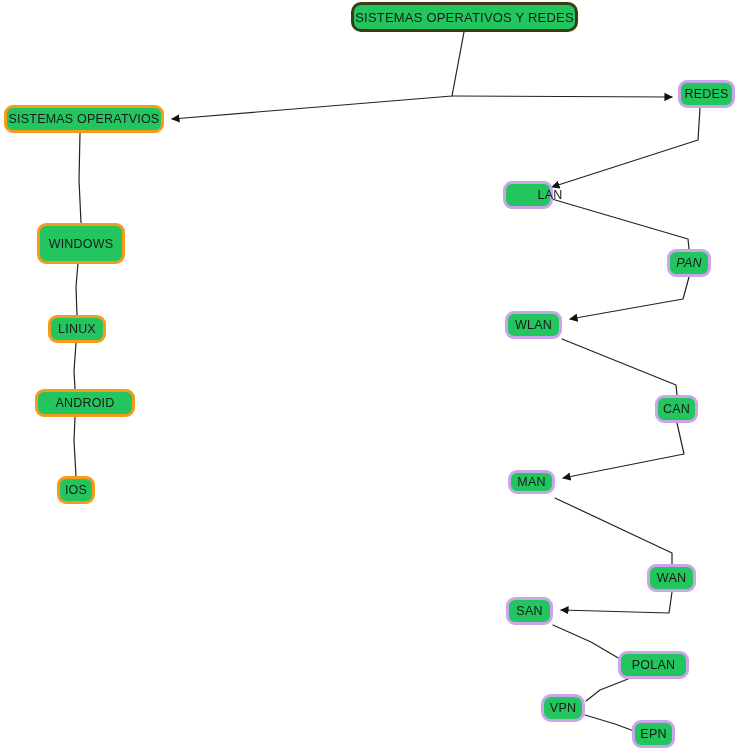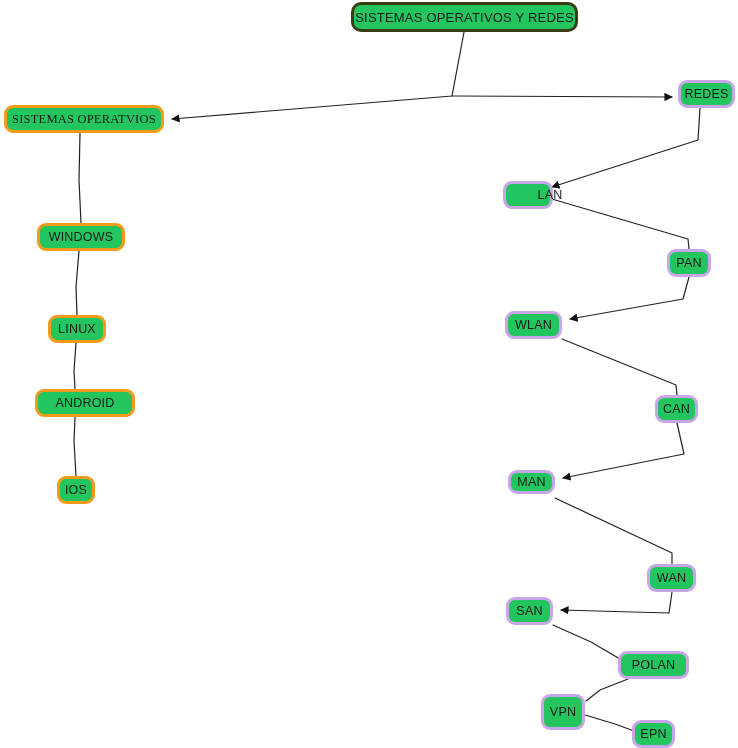--- a/index.html
+++ b/index.html
@@ -81,63 +81,63 @@
         <polyline points="553,625 591,642 620,659" fill="none" stroke="#222222" stroke-width="1.2" stroke-linejoin="round" stroke-linecap="round"></polyline>
         <polyline points="628,679 600,690 586,701" fill="none" stroke="#222222" stroke-width="1.2" stroke-linejoin="round" stroke-linecap="round"></polyline>
         <polyline points="585,715 615,724 634,731" fill="none" stroke="#222222" stroke-width="1.2" stroke-linejoin="round" stroke-linecap="round"></polyline>
       </g>
   </svg>
 
   <div id="nodes-layer">
       <div class="node root" style="left: 351px; top: 2px; width: 227px; height: 30px;">
         <span>SISTEMAS OPERATIVOS Y REDES</span>
       </div>
-      <div class="node so" style="left: 4px; top: 105px; width: 160px; height: 28px; font-family: Liberation Serif, serif;">
+      <div class="node so" style="left: 4px; top: 105px; width: 160px; height: 28px;">
         <span>SISTEMAS OPERATVIOS</span>
       </div>
-      <div class="node so" style="left: 37px; top: 223px; width: 88px; height: 28px;">
+      <div class="node so" style="left: 37px; top: 223px; width: 88px; height: 41px;">
         <span>WINDOWS</span>
       </div>
       <div class="node so" style="left: 48px; top: 315px; width: 58px; height: 28px;">
         <span>LINUX</span>
       </div>
       <div class="node so" style="left: 35px; top: 389px; width: 100px; height: 28px;">
         <span>ANDROID</span>
       </div>
       <div class="node so" style="left: 57px; top: 476px; width: 38px; height: 28px;">
         <span>IOS</span>
       </div>
       <div class="node net" style="left: 678px; top: 80px; width: 57px; height: 28px;">
         <span>REDES</span>
       </div>
       <div class="node net" style="left: 503px; top: 181px; width: 42px; height: 28px; padding-left: 44px;">
         <span>LAN</span>
       </div>
-      <div class="node net" style="left: 667px; top: 249px; width: 44px; height: 28px;">
+      <div class="node net" style="left: 667px; top: 249px; width: 44px; height: 28px; font-style: italic;">
         <span>PAN</span>
       </div>
       <div class="node net" style="left: 505px; top: 311px; width: 57px; height: 28px;">
         <span>WLAN</span>
       </div>
       <div class="node net" style="left: 655px; top: 395px; width: 43px; height: 28px;">
         <span>CAN</span>
       </div>
       <div class="node net" style="left: 508px; top: 470px; width: 47px; height: 24px;">
         <span>MAN</span>
       </div>
       <div class="node net" style="left: 647px; top: 564px; width: 49px; height: 28px;">
         <span>WAN</span>
       </div>
       <div class="node net" style="left: 506px; top: 597px; width: 47px; height: 28px;">
         <span>SAN</span>
       </div>
       <div class="node net" style="left: 618px; top: 651px; width: 71px; height: 28px;">
         <span>POLAN</span>
       </div>
-      <div class="node net" style="left: 541px; top: 694px; width: 44px; height: 36px;">
+      <div class="node net" style="left: 541px; top: 694px; width: 44px; height: 28px; border-radius: 10px;">
         <span>VPN</span>
       </div>
       <div class="node net" style="left: 632px; top: 720px; width: 43px; height: 28px;">
         <span>EPN</span>
       </div>
     </div>
 
 </div>
 
 </body></html>

